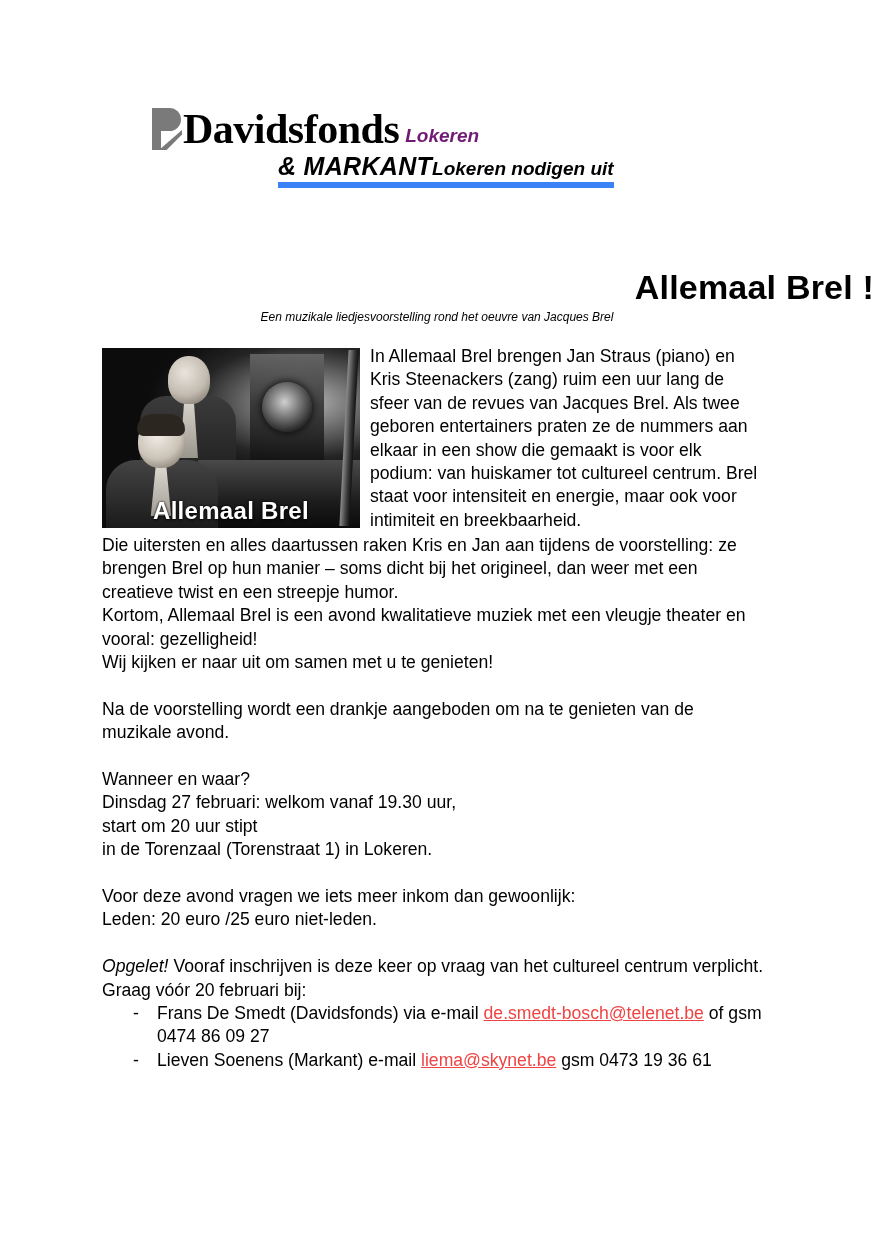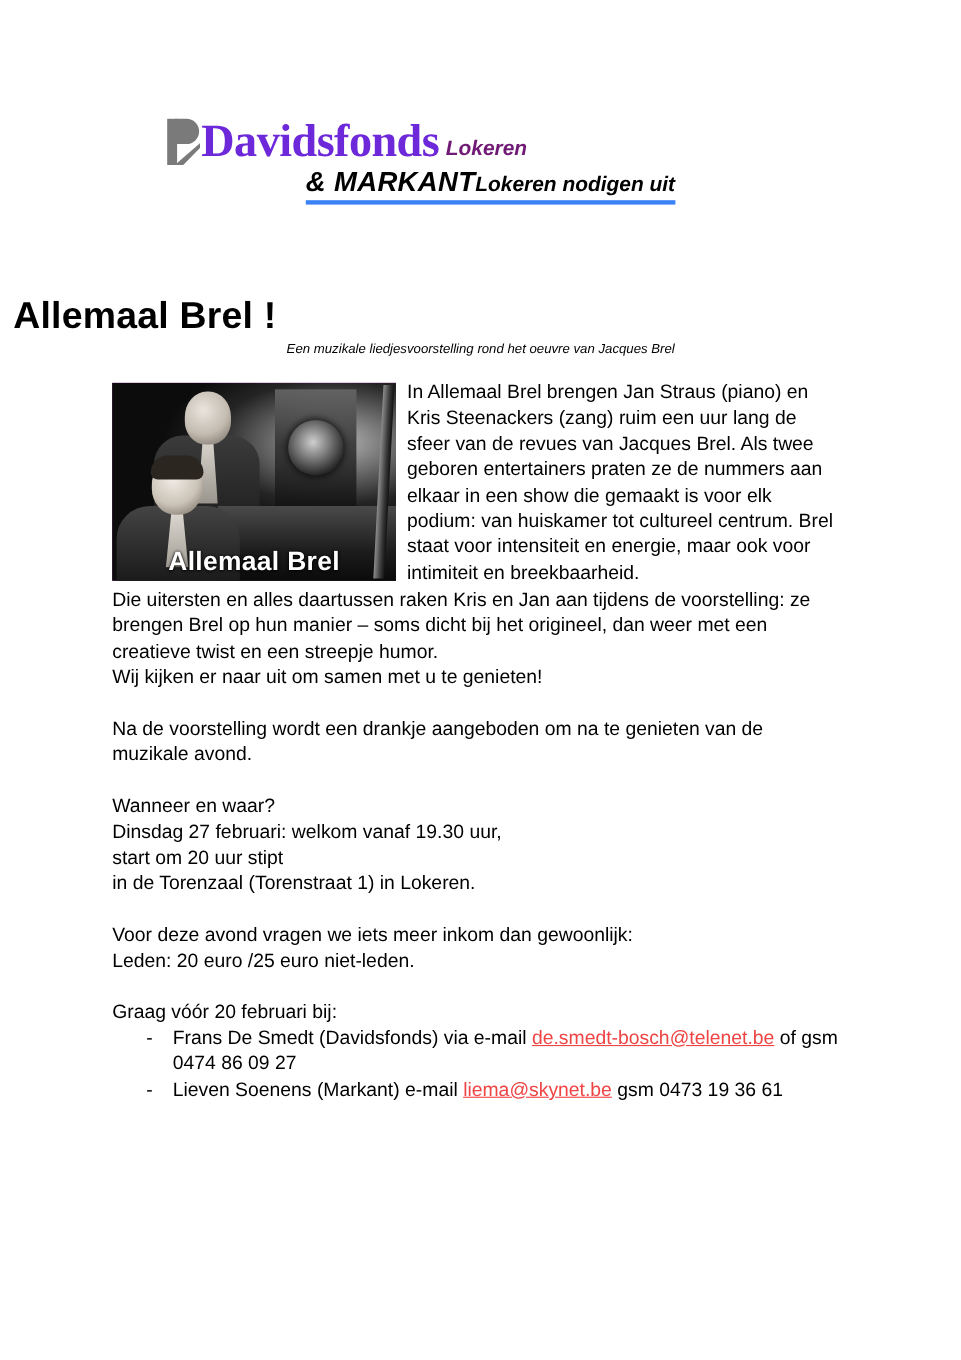--- a/index.html
+++ b/index.html
@@ -63,35 +63,35 @@
     background: #7a7a7a;
     clip-path: polygon(0 100%, 100% 0, 100% 22%, 33% 100%);
   }
   .logo-word {
     font-family: "Liberation Serif", serif;
     font-size: 42px;
     font-weight: 700;
     line-height: 0.95;
     letter-spacing: -0.5px;
     margin-left: 1px;
-    color: #6d28d9;
+    color: #000000;
   }
   .logo-sub {
     font-size: 19px;
     font-weight: 700;
     font-style: italic;
     margin-left: 6px;
     padding-bottom: 3px;
     color: #701a75;
   }
   .letterhead-line2 {
     margin-top: 2px;
     margin-left: 126px;
     display: inline-block;
-    border-bottom: 4px solid #3b82f6;
+    border-bottom: 6px solid #3b82f6;
     padding-bottom: 1px;
     white-space: nowrap;
   }
   .markant-strong {
     font-size: 25px;
     font-weight: 700;
     font-style: italic;
     letter-spacing: 0.3px;
   }
   .markant-rest {
@@ -99,21 +99,21 @@
     font-weight: 700;
     font-style: italic;
   }
 
   
   .title {
     position: absolute;
     left: 0;
     right: 0;
     top: 268px;
-    text-align: left;
+    text-align: right;
     font-size: 34px;
     font-weight: 700;
     letter-spacing: 0.2px;
     margin-left: 12px;
   }
   .subtitle {
     position: absolute;
     left: 0;
     right: 0;
     top: 310px;
@@ -354,40 +354,42 @@
       </span>
       <span class="lid"></span>
       <span class="caption">Allemaal Brel</span>
     </div>
 
     <p class="para">In Allemaal Brel brengen Jan Straus (piano) en Kris Steenackers (zang) ruim een uur lang de sfeer van de revues van Jacques Brel. Als twee geboren entertainers praten ze de nummers aan elkaar in een show die gemaakt is voor elk podium: van huiskamer tot cultureel centrum. Brel staat voor intensiteit en energie, maar ook voor intimiteit en breekbaarheid.</p>
 
     <div class="clear"></div>
 
     <p class="blk">Die uitersten en alles daartussen raken Kris en Jan aan tijdens de voorstelling: ze brengen Brel op hun manier – soms dicht bij het origineel, dan weer met een creatieve twist en een streepje humor.</p>
+    <p class="blk">Kortom, Allemaal Brel is een avond kwalitatieve muziek met een vleugje theater en vooral: gezelligheid!</p>
     <p class="blk">Wij kijken er naar uit om samen met u te genieten!</p>
 
     <div class="spacer"></div>
 
     <p class="blk">Na de voorstelling wordt een drankje aangeboden om na te genieten van de muzikale avond.</p>
 
     <div class="spacer"></div>
 
     <p class="blk">Wanneer en waar?</p>
     <p class="blk"><span class="bold">Dinsdag 27 februari</span><span>: welkom vanaf 19.30 uur,</span></p>
     <p class="blk"><span>start </span><span class="bold">om 20 uur</span><span> stipt</span></p>
     <p class="blk"><span>in de </span><span class="bold">Torenzaal</span><span> (Torenstraat 1) in Lokeren.</span></p>
 
     <div class="spacer"></div>
 
     <p class="blk">Voor deze avond vragen we iets meer inkom dan gewoonlijk:</p>
     <p class="blk">Leden: 20 euro /25 euro niet-leden.</p>
 
     <div class="spacer"></div>
 
+    <p class="blk"><span class="ital">Opgelet!</span><span> Vooraf inschrijven is deze keer op vraag van het cultureel centrum verplicht.</span></p>
     <p class="blk">Graag vóór 20 februari bij:</p>
 
     <ul class="contacts">
       <li>
         <span class="dash">-</span><span>Frans De Smedt (Davidsfonds) via e-mail </span><a class="mail" href="#">de.smedt-bosch@telenet.be</a><span> of gsm</span><br><span>0474 86 09 27</span>
       </li>
       <li>
         <span class="dash">-</span><span>Lieven Soenens (Markant) e-mail </span><a class="mail" href="#">liema@skynet.be</a><span>  gsm 0473 19 36 61</span>
       </li>
     </ul>

